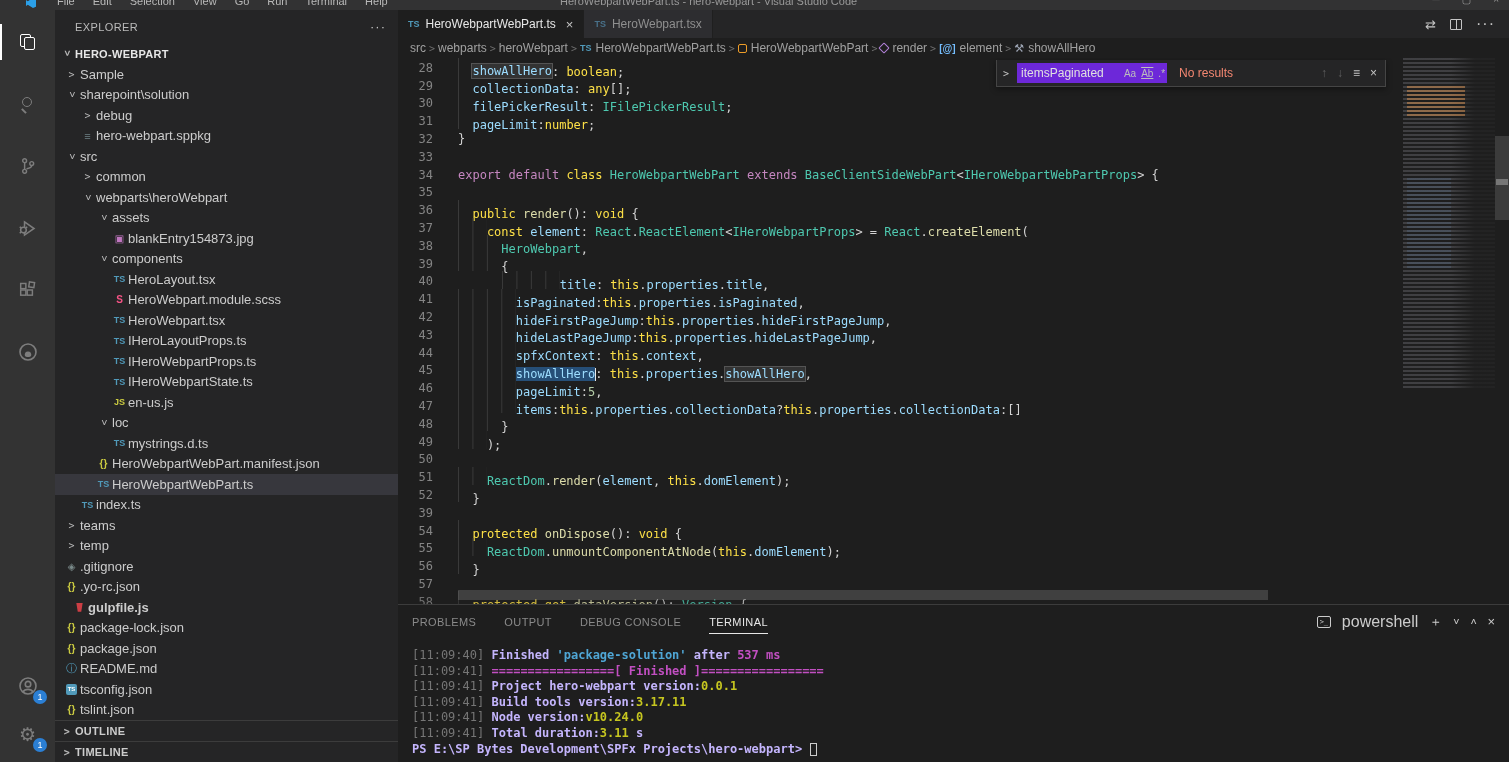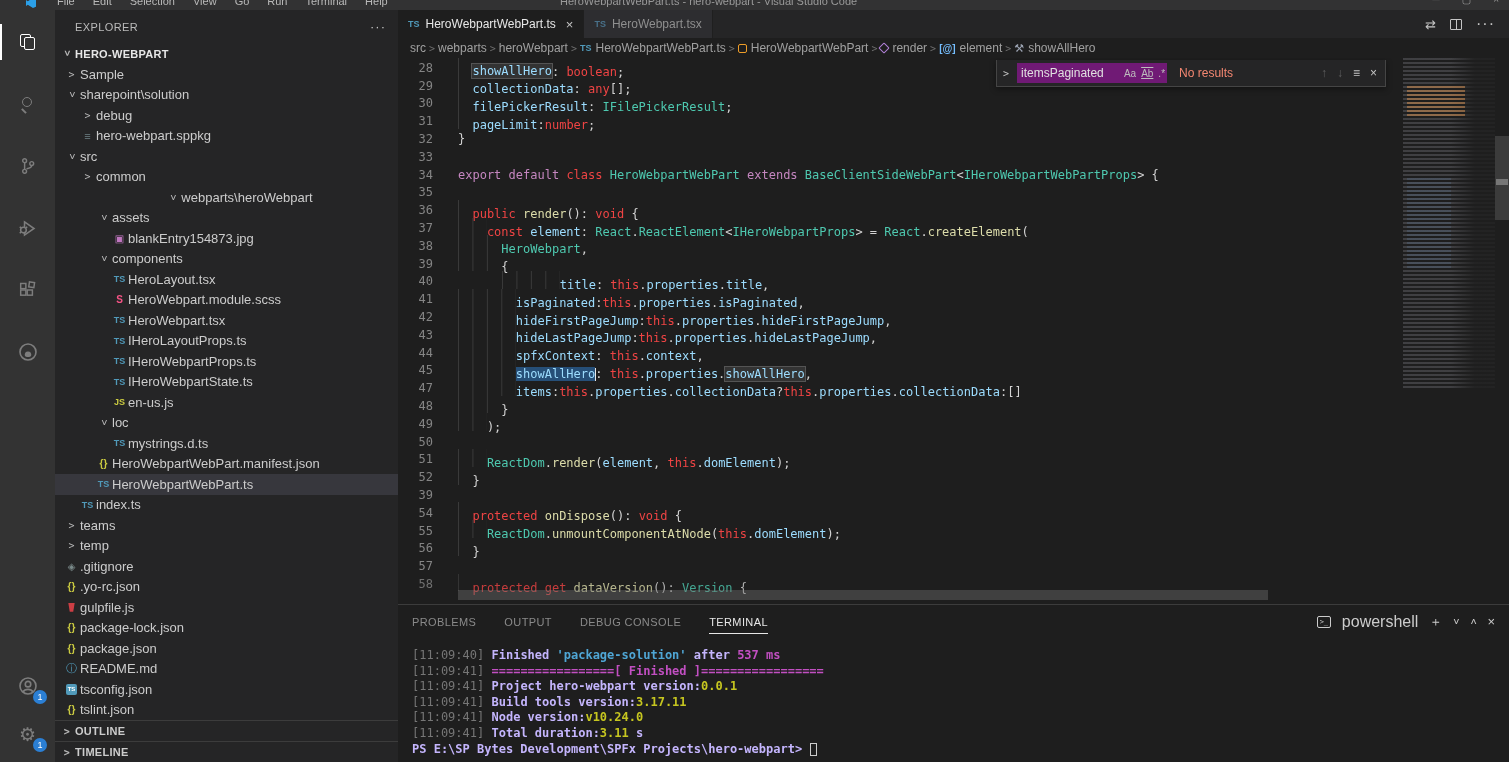--- a/index.html
+++ b/index.html
@@ -81,34 +81,34 @@
   .ci-element{color:#75beff;font-size:10px;font-weight:bold;}
   .ci-prop{color:#9da5b4;font-size:11px;font-family:"DejaVu Sans",sans-serif;}
 
   
   .code-area{position:relative;flex:1;overflow:hidden;background:#1e1e1e;}
   .code-lines{position:absolute;left:0;top:1px;right:106px;}
   .code-row{height:17.8px;display:flex;align-items:center;font-family:"DejaVu Sans Mono",monospace;font-size:12px;white-space:pre;}
   .code-row.dim{opacity:.8;}
   .ln{width:60px;flex:none;text-align:right;padding-right:25px;color:#858585;font-size:12px;}
   .tok{color:#d4d4d4;}
-  .tok.k{color:#ef4444;text-align:center;}
+  .tok.k{color:#fde047;text-align:center;}
   .tok.c{color:#c586c0;}
   .tok.t{color:#4ec9b0;}
   .tok.v{color:#9cdcfe;}
   .tok.f{color:#dcdcaa;}
   .tok.n{color:#b5cea8;}
   .tok.sel{background:#264f78;}
   .tok.occ{background:rgba(88,88,88,.38);box-shadow:0 0 0 1px rgba(130,130,130,.55);}
   .ind{display:inline-block;height:17.8px;background-image:linear-gradient(to right,#3a3a3a 1px,transparent 1px);background-size:14.45px 100%;background-repeat:repeat-x;}
   .caret{display:inline-block;width:1.5px;height:13px;background:#e8e8e8;vertical-align:middle;margin:0 -0.75px;}
 
   .find-widget{position:absolute;top:2px;right:123px;width:390px;height:27px;background:#252526;border:1px solid #454545;border-top:none;box-shadow:0 2px 6px rgba(0,0,0,.4);display:flex;align-items:center;padding:0 4px;gap:6px;z-index:5;}
   .find-chev{color:#c5c5c5;font-size:10px;font-family:"DejaVu Sans Mono",monospace;padding:0 2px;}
-  .find-input-wrap{position:relative;width:150px;height:20px;background:#701a75;display:flex;align-items:center;}
+  .find-input-wrap{position:relative;width:150px;height:20px;background:#6d28d9;display:flex;align-items:center;}
   .find-input{width:100%;height:100%;background:transparent;border:none;outline:none;color:#e0e0e0;font-size:12px;padding:0 4px;font-family:"Liberation Sans",sans-serif;}
   .find-opts{position:absolute;right:2px;top:0;height:100%;display:flex;align-items:center;gap:5px;color:#bdbdbd;font-size:10px;}
   .find-opt.ab{text-decoration:underline overline;}
   .find-status{color:#f48771;font-size:12px;margin-left:6px;white-space:nowrap;}
   .find-btns{margin-left:auto;display:flex;align-items:center;gap:10px;color:#c5c5c5;font-size:12px;padding-right:4px;}
   .find-btns .disabled{opacity:.35;}
 
   .minimap{position:absolute;top:0;right:14px;width:92px;height:330px;background:
     linear-gradient(to right,rgba(30,30,30,0) 52%,rgba(30,30,30,.85) 78%),
     repeating-linear-gradient(to bottom,rgba(150,150,160,.28) 0 2px,rgba(30,30,30,0) 2px 4px);}
@@ -265,21 +265,21 @@
               <span class="chev down">&gt;</span>
             </span>
             <span class="lbl">src</span>
           </div>
           <div class="tree-row" style="padding-left: 24px;">
             <span class="cell">
               <span class="chev">&gt;</span>
             </span>
             <span class="lbl">common</span>
           </div>
-          <div class="tree-row" style="padding-left: 24px; justify-content: center;">
+          <div class="tree-row" style="padding-left: 24px;">
             <span class="cell">
               <span class="chev down">&gt;</span>
             </span>
             <span class="lbl">webparts\heroWebpart</span>
           </div>
           <div class="tree-row" style="padding-left: 40px;">
             <span class="cell">
               <span class="chev down">&gt;</span>
             </span>
             <span class="lbl">assets</span>
@@ -385,21 +385,21 @@
               <span class="fi fi-git">◈</span>
             </span>
             <span class="lbl">.gitignore</span>
           </div>
           <div class="tree-row" style="padding-left: 8px;">
             <span class="cell">
               <span class="fi fi-json">{}</span>
             </span>
             <span class="lbl">.yo-rc.json</span>
           </div>
-          <div class="tree-row" style="padding-left: 8px;">
+          <div class="tree-row" style="padding-left: 16px; font-weight: bold;">
             <span class="cell">
               <span class="fi fi-gulp"></span>
             </span>
             <span class="lbl">gulpfile.js</span>
           </div>
           <div class="tree-row" style="padding-left: 8px;">
             <span class="cell">
               <span class="fi fi-json">{}</span>
             </span>
             <span class="lbl">package-lock.json</span>
@@ -510,20 +510,21 @@
               <div class="code-row"><span class="ln">36</span><span style="white-space: pre;"><span class="ind" style="width: 14.448px;"></span><span class="tok k">public </span><span class="tok f">render</span><span class="tok ">(): </span><span class="tok k">void</span><span class="tok "> {</span></span></div>
               <div class="code-row"><span class="ln">37</span><span style="white-space: pre;"><span class="ind" style="width: 28.896px;"></span><span class="tok k">const </span><span class="tok v">element</span><span class="tok ">: </span><span class="tok t">React</span><span class="tok ">.</span><span class="tok t">ReactElement</span><span class="tok ">&lt;</span><span class="tok t">IHeroWebpartProps</span><span class="tok ">&gt; = </span><span class="tok t">React</span><span class="tok ">.</span><span class="tok f">createElement</span><span class="tok ">(</span></span></div>
               <div class="code-row"><span class="ln">38</span><span style="white-space: pre;"><span class="ind" style="width: 43.344px;"></span><span class="tok t">HeroWebpart</span><span class="tok ">,</span></span></div>
               <div class="code-row"><span class="ln">39</span><span style="white-space: pre;"><span class="ind" style="width: 43.344px;"></span><span class="tok ">{</span></span></div>
               <div class="code-row"><span class="ln">40</span><span style="white-space: pre; margin-left: 44px;"><span class="ind" style="width: 57.792px;"></span><span class="tok v">title</span><span class="tok ">: </span><span class="tok k">this</span><span class="tok ">.</span><span class="tok v">properties</span><span class="tok ">.</span><span class="tok v">title</span><span class="tok ">,</span></span></div>
               <div class="code-row"><span class="ln">41</span><span style="white-space: pre;"><span class="ind" style="width: 57.792px;"></span><span class="tok v">isPaginated</span><span class="tok ">:</span><span class="tok k">this</span><span class="tok ">.</span><span class="tok v">properties</span><span class="tok ">.</span><span class="tok v">isPaginated</span><span class="tok ">,</span></span></div>
               <div class="code-row"><span class="ln">42</span><span style="white-space: pre;"><span class="ind" style="width: 57.792px;"></span><span class="tok v">hideFirstPageJump</span><span class="tok ">:</span><span class="tok k">this</span><span class="tok ">.</span><span class="tok v">properties</span><span class="tok ">.</span><span class="tok v">hideFirstPageJump</span><span class="tok ">,</span></span></div>
               <div class="code-row"><span class="ln">43</span><span style="white-space: pre;"><span class="ind" style="width: 57.792px;"></span><span class="tok v">hideLastPageJump</span><span class="tok ">:</span><span class="tok k">this</span><span class="tok ">.</span><span class="tok v">properties</span><span class="tok ">.</span><span class="tok v">hideLastPageJump</span><span class="tok ">,</span></span></div>
               <div class="code-row"><span class="ln">44</span><span style="white-space: pre;"><span class="ind" style="width: 57.792px;"></span><span class="tok v">spfxContext</span><span class="tok ">: </span><span class="tok k">this</span><span class="tok ">.</span><span class="tok v">context</span><span class="tok ">,</span></span></div>
               <div class="code-row"><span class="ln">45</span><span style="white-space: pre;"><span class="ind" style="width: 57.792px;"></span><span class="tok v sel">showAllHero</span><span class="caret"></span><span class="tok ">: </span><span class="tok k">this</span><span class="tok ">.</span><span class="tok v">properties</span><span class="tok ">.</span><span class="tok v occ">showAllHero</span><span class="tok ">,</span></span></div>
+              <div class="code-row"><span class="ln">46</span><span style="white-space: pre;"><span class="ind" style="width: 57.792px;"></span><span class="tok v">pageLimit</span><span class="tok ">:</span><span class="tok n">5</span><span class="tok ">,</span></span></div>
               <div class="code-row"><span class="ln">47</span><span style="white-space: pre;"><span class="ind" style="width: 57.792px;"></span><span class="tok v">items</span><span class="tok ">:</span><span class="tok k">this</span><span class="tok ">.</span><span class="tok v">properties</span><span class="tok ">.</span><span class="tok v">collectionData</span><span class="tok ">?</span><span class="tok k">this</span><span class="tok ">.</span><span class="tok v">properties</span><span class="tok ">.</span><span class="tok v">collectionData</span><span class="tok ">:</span><span class="tok ">[]</span></span></div>
               <div class="code-row"><span class="ln">48</span><span style="white-space: pre;"><span class="ind" style="width: 43.344px;"></span><span class="tok ">}</span></span></div>
               <div class="code-row"><span class="ln">49</span><span style="white-space: pre;"><span class="ind" style="width: 28.896px;"></span><span class="tok ">);</span></span></div>
               <div class="code-row"><span class="ln">50</span><span style="white-space: pre;"></span></div>
               <div class="code-row"><span class="ln">51</span><span style="white-space: pre;"><span class="ind" style="width: 28.896px;"></span><span class="tok t">ReactDom</span><span class="tok ">.</span><span class="tok f">render</span><span class="tok ">(</span><span class="tok v">element</span><span class="tok ">, </span><span class="tok k">this</span><span class="tok ">.</span><span class="tok v">domElement</span><span class="tok ">);</span></span></div>
               <div class="code-row"><span class="ln">52</span><span style="white-space: pre;"><span class="ind" style="width: 14.448px;"></span><span class="tok ">}</span></span></div>
               <div class="code-row"><span class="ln">39</span><span style="white-space: pre;"></span></div>
               <div class="code-row"><span class="ln">54</span><span style="white-space: pre;"><span class="ind" style="width: 14.448px;"></span><span class="tok k">protected </span><span class="tok f">onDispose</span><span class="tok ">(): </span><span class="tok k">void</span><span class="tok "> {</span></span></div>
               <div class="code-row"><span class="ln">55</span><span style="white-space: pre;"><span class="ind" style="width: 28.896px;"></span><span class="tok t">ReactDom</span><span class="tok ">.</span><span class="tok f">unmountComponentAtNode</span><span class="tok ">(</span><span class="tok k">this</span><span class="tok ">.</span><span class="tok v">domElement</span><span class="tok ">);</span></span></div>
               <div class="code-row"><span class="ln">56</span><span style="white-space: pre;"><span class="ind" style="width: 14.448px;"></span><span class="tok ">}</span></span></div>

